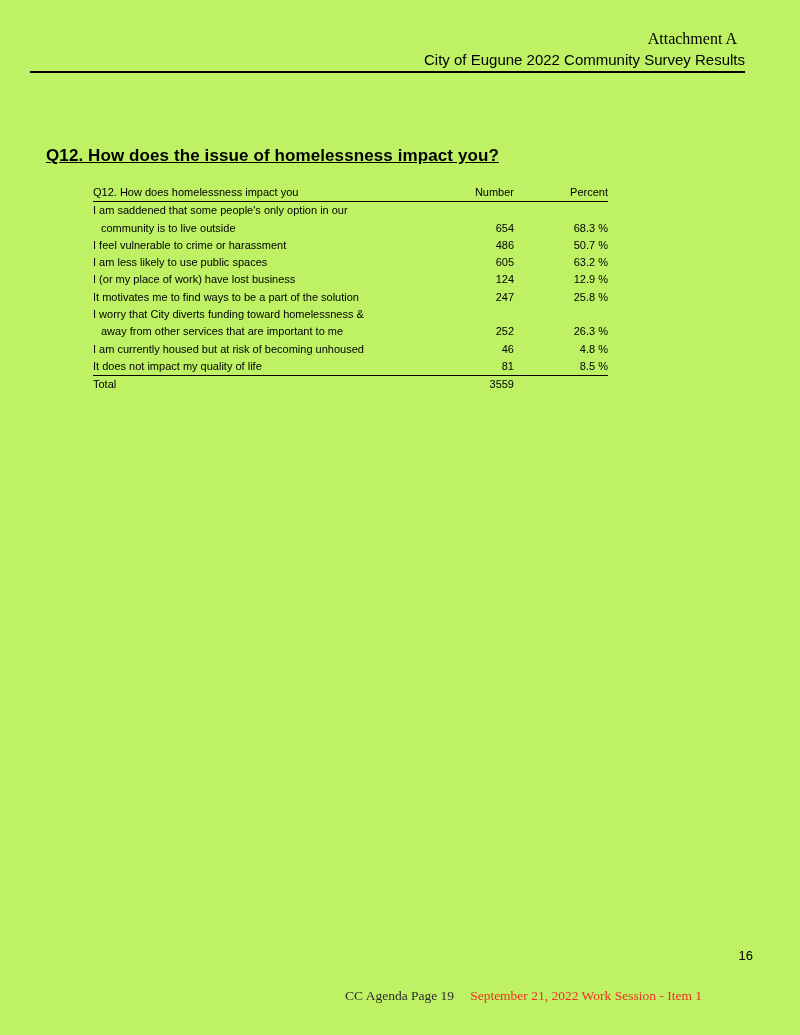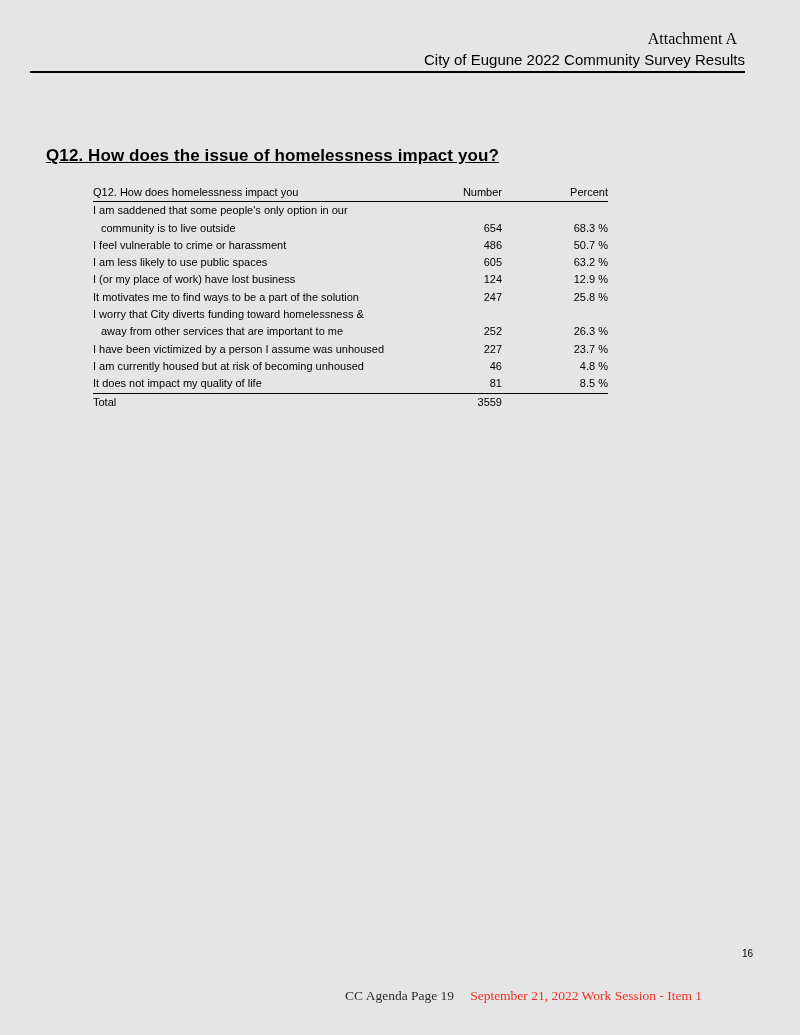--- a/index.html
+++ b/index.html
@@ -4,21 +4,21 @@
 <style>
   html, body {
     margin: 0;
     padding: 0;
     background: #ffffff;
   }
   .page {
     position: relative;
     width: 800px;
     height: 1035px;
-    background: #e5e5e5;
+    background: #bef264;
     font-family: "Liberation Sans", sans-serif;
     color: #000000;
     overflow: hidden;
   }
 
   
   .doc-header {
     position: absolute;
     top: 29px;
     left: 30px;
@@ -69,32 +69,32 @@
   }
   .t-label-line2 {
     display: block;
     padding-left: 8px;
   }
   .t-num, .t-pct {
     position: absolute;
     bottom: 0;
     text-align: right;
   }
-  .t-num { right: 106px; }
+  .t-num { right: 94px; }
   .t-pct { right: 0; }
   .last-data-row {
     border-bottom: 1.5px solid #000000;
   }
 
   
   .page-number {
     position: absolute;
     top: 948px;
     right: 47px;
-    font-size: 10px;
+    font-size: 13px;
   }
   .doc-footer {
     position: absolute;
     top: 988px;
     left: 345px;
     font-family: "Liberation Serif", serif;
     font-size: 13.5px;
     white-space: nowrap;
   }
   .agenda-label {
@@ -155,26 +155,20 @@
     <span class="t-num">247</span>
     <span class="t-pct">25.8 %</span>
   </div>
         <div class="t-row">
     <span>I worry that City diverts funding toward homelessness &amp;</span>
     <span class="t-label-line2">away from other services that are important to me</span>
     <span class="t-num">252</span>
     <span class="t-pct">26.3 %</span>
   </div>
         <div class="t-row">
-    <span>I have been victimized by a person I assume was unhoused</span>
-    
-    <span class="t-num">227</span>
-    <span class="t-pct">23.7 %</span>
-  </div>
-        <div class="t-row">
     <span>I am currently housed but at risk of becoming unhoused</span>
     
     <span class="t-num">46</span>
     <span class="t-pct">4.8 %</span>
   </div>
         <div class="t-row last-data-row">
     <span>It does not impact my quality of life</span>
     
     <span class="t-num">81</span>
     <span class="t-pct">8.5 %</span>

